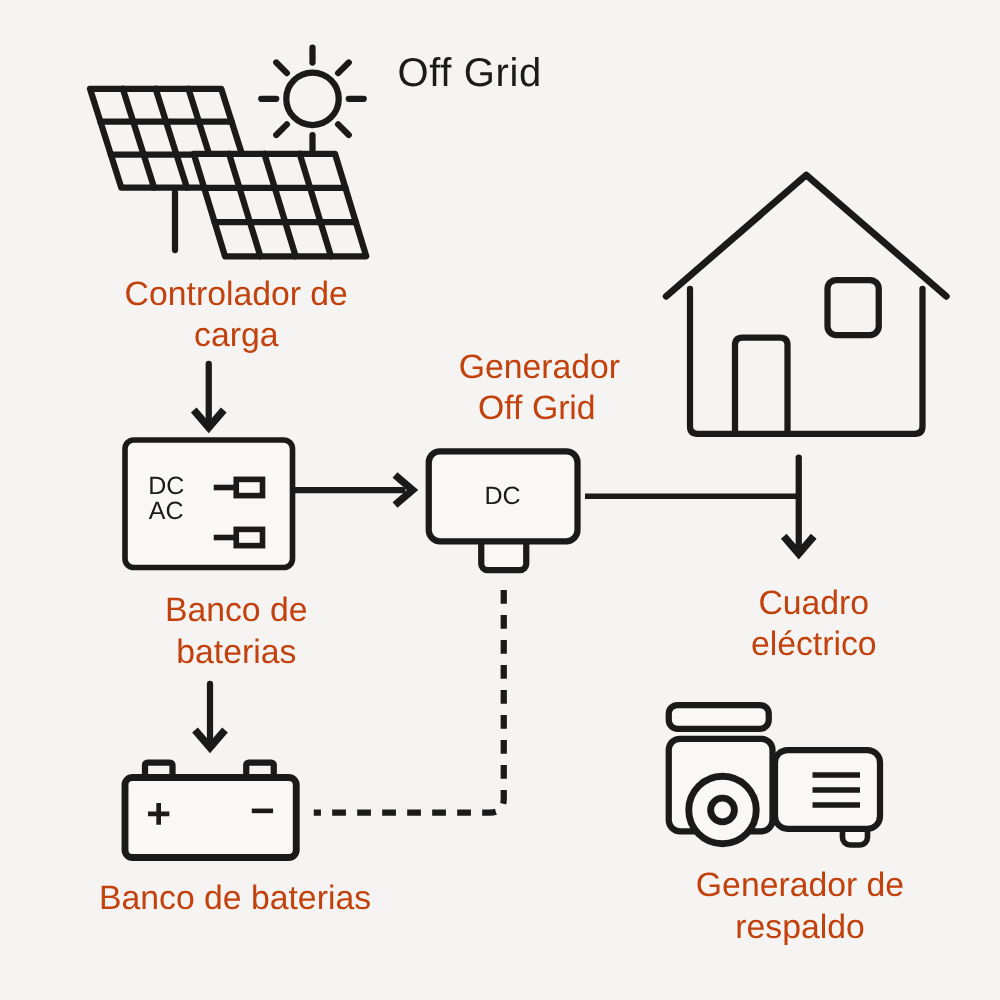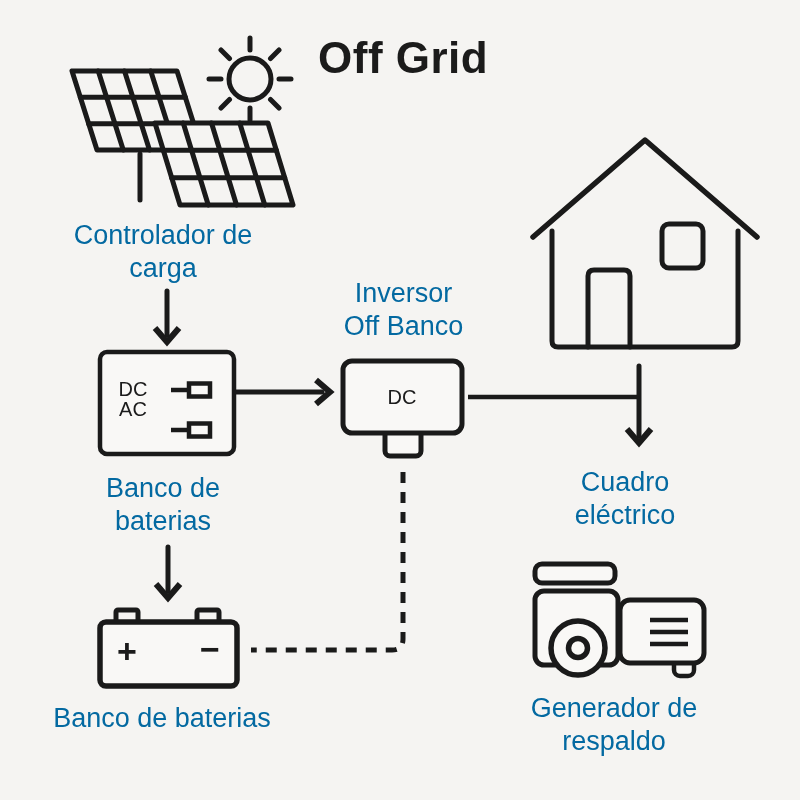--- a/index.html
+++ b/index.html
@@ -17,22 +17,22 @@
   
   .s   { fill: none; stroke: #1a1a1a; stroke-width: 5;   stroke-linecap: round; stroke-linejoin: round; }
   .s55 { fill: none; stroke: #1a1a1a; stroke-width: 5.5; stroke-linecap: round; stroke-linejoin: round; }
   .s45 { fill: none; stroke: #1a1a1a; stroke-width: 4.5; stroke-linecap: butt;  stroke-linejoin: miter; }
   .fbg  { fill: #f5f4f2; }
   .fbox { fill: #f9f8f6; }
   .head { fill: none; stroke: #1a1a1a; stroke-width: 6; stroke-linecap: butt; stroke-linejoin: miter; }
   .dash { fill: none; stroke: #1a1a1a; stroke-width: 5; stroke-linecap: butt; stroke-dasharray: 11 9; }
 
   
-  .txt { position: absolute; font-size: 27px; line-height: 33px; text-align: center; color: #0369a1; }
-  .title { position: absolute; font-size: 44px; line-height: 44px; font-weight: 700; letter-spacing: 0.5px; text-align: right; }
+  .txt { position: absolute; font-size: 27px; line-height: 33px; text-align: center; color: #c2410c; margin-left: 26px; }
+  .title { position: absolute; font-size: 32px; line-height: 44px; font-weight: 400; letter-spacing: 0.5px; text-align: right; }
   .port { position: absolute; font-size: 20px; line-height: 30px; text-align: center; }
   .sign { position: absolute; font-size: 34px; line-height: 34px; font-weight: 700; text-align: center; }
 </style>
 </head>
 <body>
 
 <div class="canvas">
 
   <svg width="800" height="800" viewBox="0 0 800 800">
 
@@ -118,21 +118,21 @@
   </svg>
 
   <div class="title" style="left:318px; top:36px;">Off Grid</div>
 
   <div class="txt" style="left:52px; top:219px; width:222px;">Controlador de carga</div>
 
   <div class="txt" style="left:82px; top:472px; width:162px;">Banco de baterias</div>
 
   <div class="txt" style="left:28px; top:702px; width:268px;">Banco de baterias</div>
 
-  <div class="txt" style="left:341px; top:277px; width:125px;">Inversor Off Banco</div>
+  <div class="txt" style="left:341px; top:277px; width:125px;">Generador Off Grid</div>
 
   <div class="txt" style="left:541px; top:466px; width:168px;">Cuadro eléctrico</div>
 
   <div class="txt" style="left:528px; top:692px; width:172px;">Generador de respaldo</div>
 
   <div class="port" style="left:110px; top:374px; width:46px;">DC</div>
 
   <div class="port" style="left:110px; top:394px; width:46px;">AC</div>
 
   <div class="port" style="left:379px; top:382px; width:46px;">DC</div>

